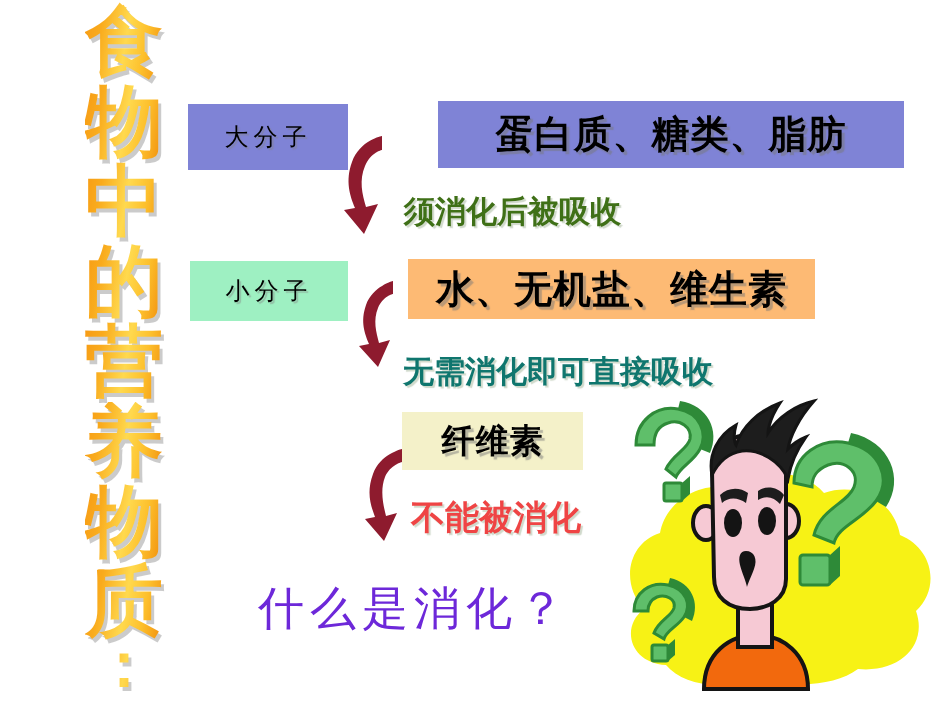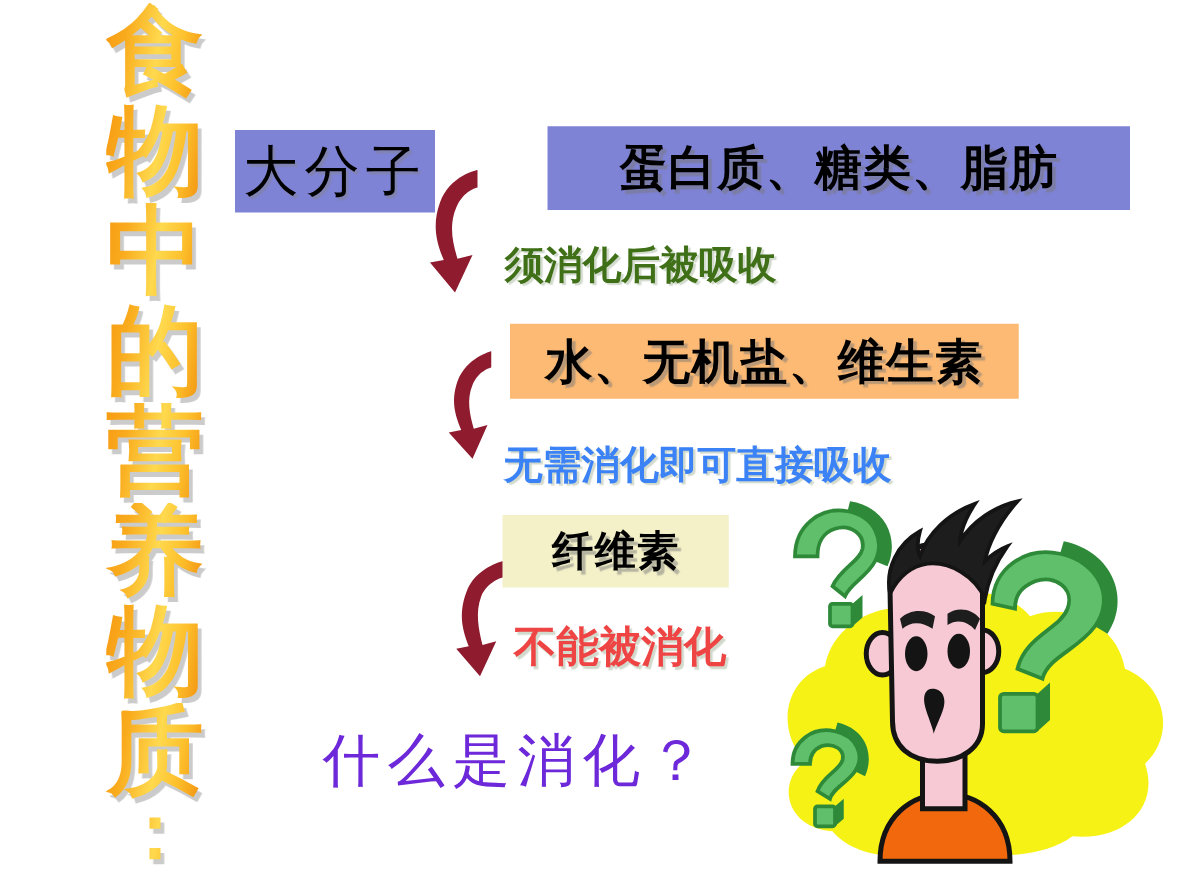--- a/index.html
+++ b/index.html
@@ -62,21 +62,21 @@
   .box .txt {
     font-family: "DejaVu Serif", "Liberation Serif", serif;
     color: #000000;
     white-space: nowrap;
   }
 
   .box-cat {                 
     font-weight: 400;
   }
   .box-cat .txt {
-    font-size: 44px;
+    font-size: 24px;
     letter-spacing: 5px;
     text-shadow: 2px 2px 1px rgba(130,130,130,0.45);
   }
 
   .box-items .txt {          
     font-family: "DejaVu Sans", "Liberation Sans", sans-serif;
     font-weight: 700;
     font-size: 38px;
     letter-spacing: 1px;
     text-shadow: 3px 3px 1px rgba(120,120,120,0.5);
@@ -137,30 +137,33 @@
   </div>
 
   <svg class="arrow" style="left:338px; top:130px;" width="72" height="112" viewBox="0 0 72 112">
     <path d="M44 6 C44 6 22 10 14 32 C7 51 12 66 17 78 L6 80 L26 104 L40 74 L28 77 C24 64 21 50 27 36 C33 22 44 20 44 20 Z" fill="#8e1b2e"></path>
   </svg>
 
   <div class="note" style="left:404px; top:191px; color:#3f7017;">
     <span>须消化后被吸收</span>
   </div>
 
+  <div class="box box-cat" style="left:190px; top:261px; width:158px; height:60px; background:#9ef0c2;">
+    <span class="txt">小分子</span>
+  </div>
 
   <div class="box box-items" style="left:408px; top:259px; width:407px; height:60px; background:#fdba74;">
     <span class="txt">水、无机盐、维生素</span>
   </div>
 
   <svg class="arrow" style="left:355px; top:276px;" width="64" height="96" viewBox="0 0 64 96">
     <path d="M38 5 C38 5 18 10 11 29 C5 46 10 58 14 68 L4 70 L23 91 L35 64 L24 67 C21 56 18 44 23 32 C28 20 38 18 38 18 Z" fill="#8e1b2e"></path>
   </svg>
 
-  <div class="note" style="left:403px; top:351px; color:#3b82f6;">
+  <div class="note" style="left:403px; top:351px; color:#0f766e;">
     <span>无需消化即可直接吸收</span>
   </div>
 
   <div class="box box-items" style="left:402px; top:412px; width:181px; height:58px; background:#f4f1c9;">
     <span class="txt" style="font-size:33px;">纤维素</span>
   </div>
 
   <svg class="arrow" style="left:360px; top:444px;" width="62" height="100" viewBox="0 0 62 100">
     <path d="M42 5 C42 5 20 10 13 30 C6 49 11 62 15 73 L5 75 L24 97 L37 69 L26 72 C23 60 20 46 25 33 C30 21 42 18 42 18 Z" fill="#8e1b2e"></path>
   </svg>

